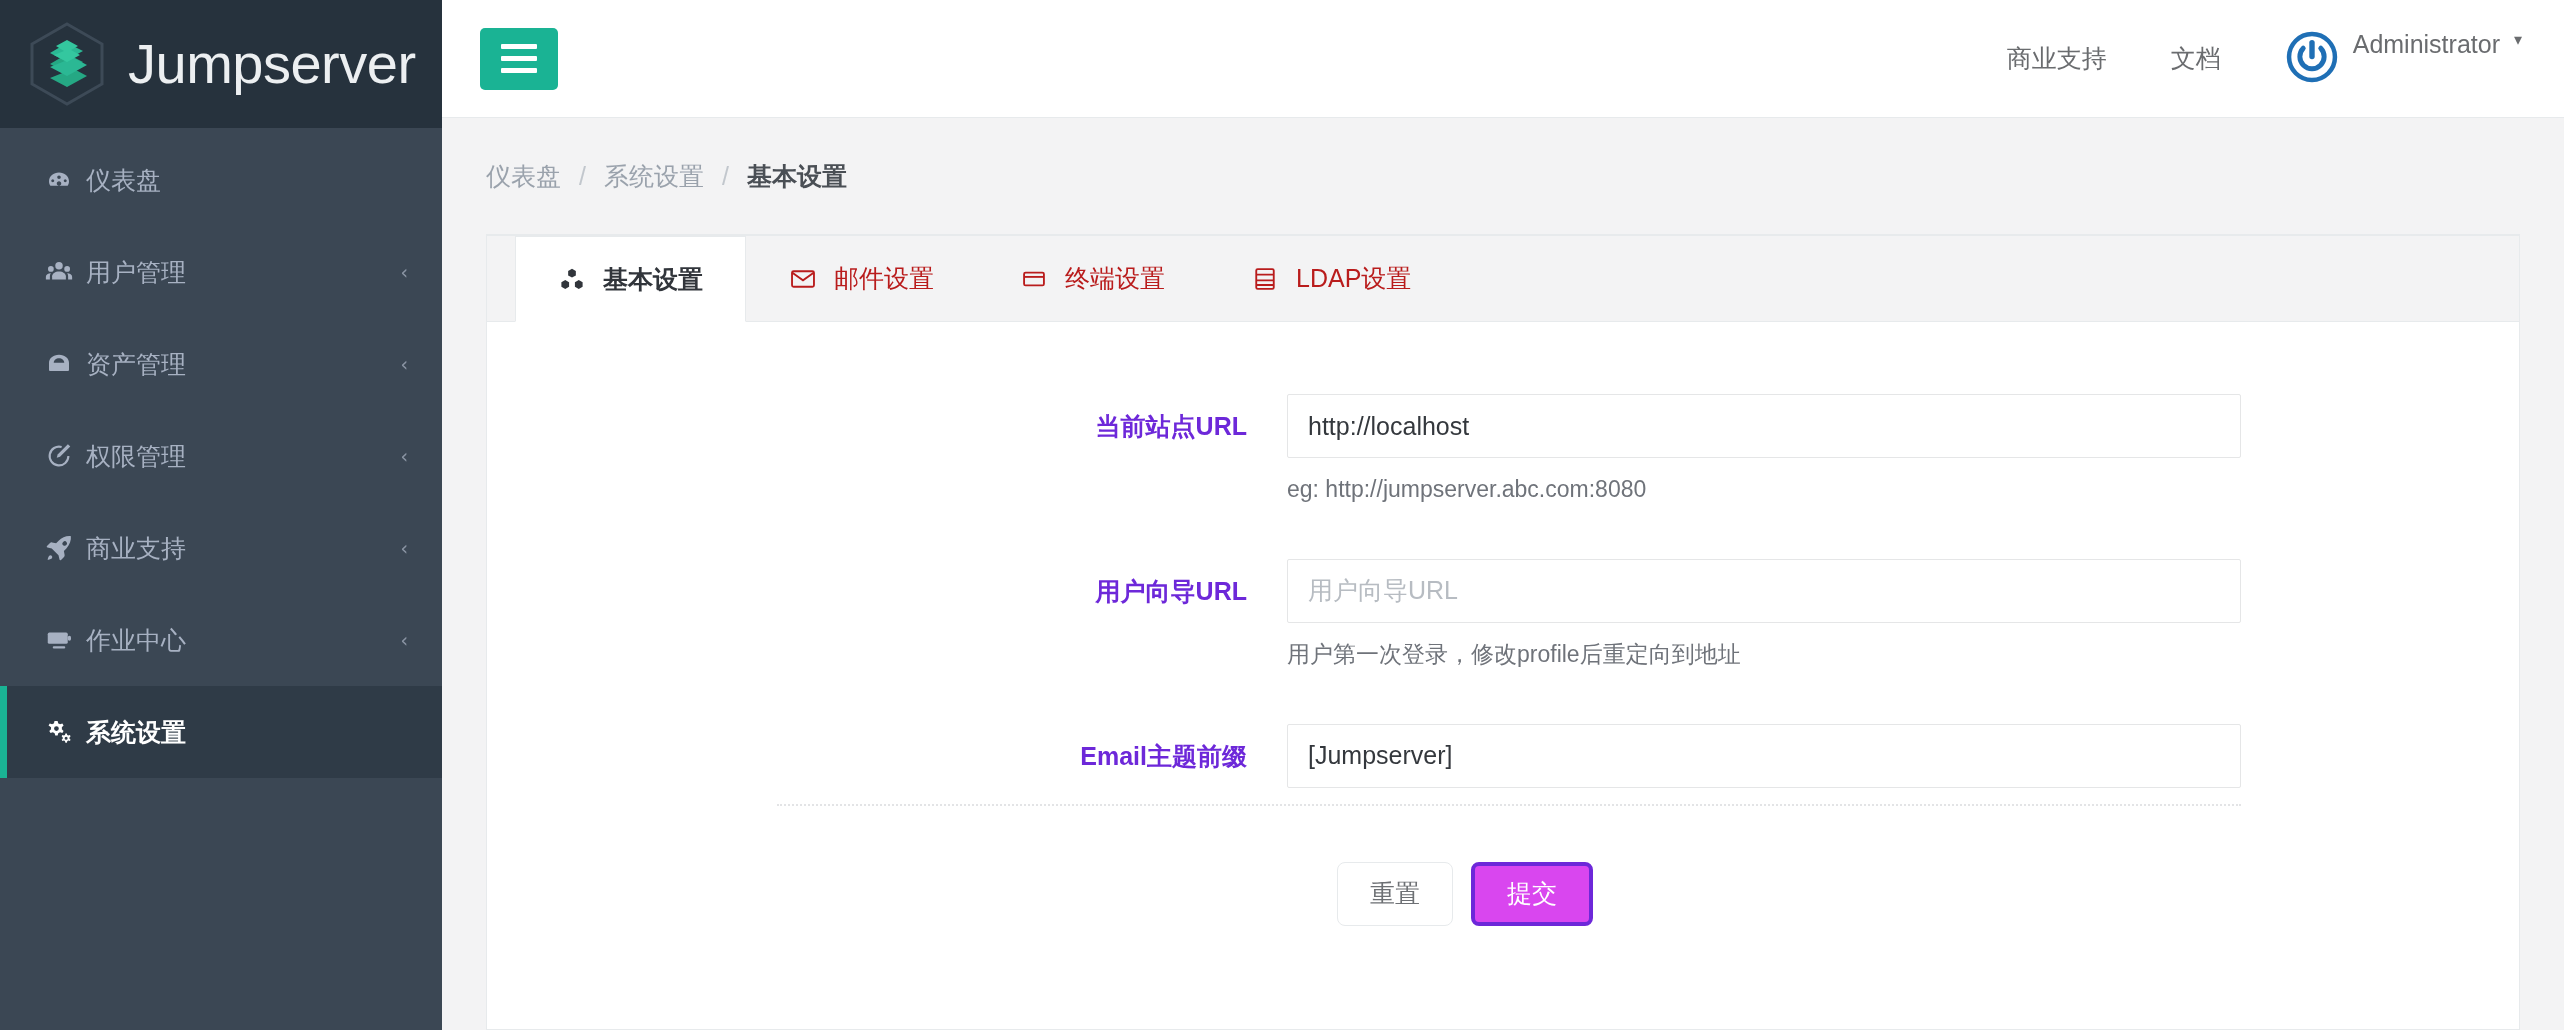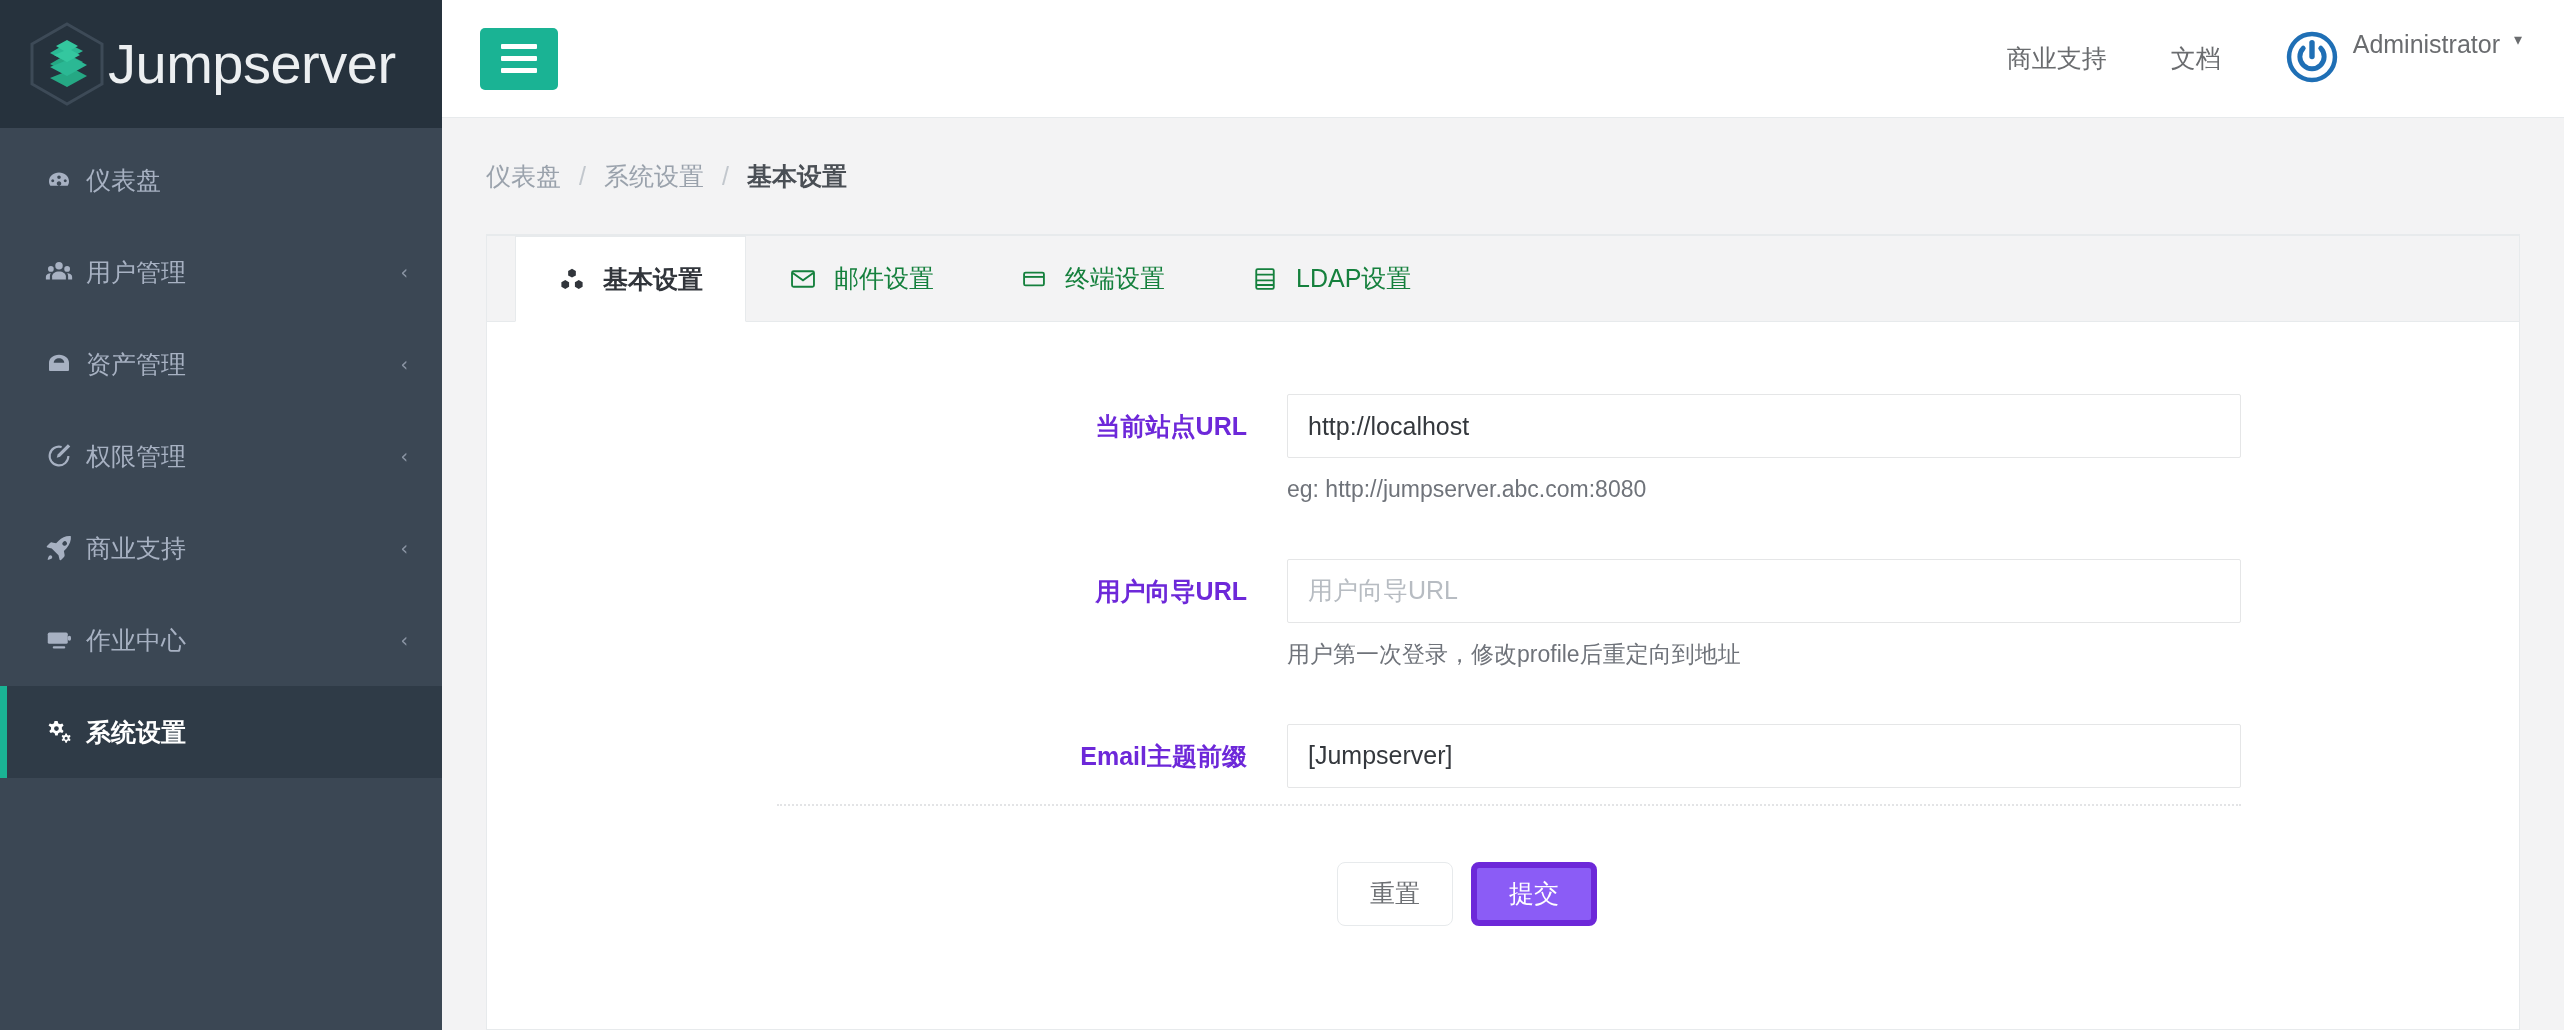--- a/index.html
+++ b/index.html
@@ -15,21 +15,21 @@
   .sidebar {
     width: 442px; flex: 0 0 442px;
     background: #3b4754;
     display: flex; flex-direction: column;
     position: relative;
   }
   .brand {
     height: 128px; flex: 0 0 128px;
     background: #26323d;
     display: flex; align-items: center;
-    padding-left: 28px; gap: 2px;
+    padding-left: 28px; gap: 22px;
   }
   .brand-logo { width: 78px; height: 86px; flex: 0 0 78px; position: relative; }
   .brand-text {
     color: #eceff1; font-size: 56px; font-weight: 400;
     letter-spacing: -0.5px; line-height: 1;
   }
   .nav { padding-top: 6px; }
   .nav-item {
     height: 92px;
     display: flex; align-items: center;
@@ -100,21 +100,21 @@
   }
   .tabstrip {
     display: flex; align-items: flex-end;
     background: #f3f3f4;
     border-bottom: 1px solid #e7eaec;
     padding-left: 28px;
     height: 86px; flex: 0 0 86px;
   }
   .tab {
     height: 86px; display: flex; align-items: center; gap: 17px;
-    padding: 0 42px; font-size: 25px; color: #15803d; cursor: pointer;
+    padding: 0 42px; font-size: 25px; color: #b91c1c; cursor: pointer;
     border: 1px solid transparent; border-bottom: none;
     white-space: nowrap;
   }
   .tab.active {
     background: #ffffff; color: #31353b; font-weight: bold;
     border-color: #e7eaec; border-bottom: 1px solid #ffffff;
     margin-bottom: -1px;
   }
   .tab .tab-icon { display: flex; align-items: center; }
 
@@ -145,21 +145,21 @@
     margin: 14px 278px 0 290px;
     border-top: 2px dotted #e3e4e6;
   }
   .button-row { display: flex; padding: 56px 0 0 850px; gap: 18px; }
   .btn {
     font-size: 25px; border-radius: 8px; cursor: pointer;
     padding: 0 32px; height: 64px;
     font-family: "Liberation Sans", "DejaVu Sans", sans-serif;
   }
   .btn-default { background: #ffffff; border: 1px solid #e7eaec; color: #6d7074; }
-  .btn-primary { background: #8b5cf6; border: 6px solid #6d28d9; color: #ffffff; }
+  .btn-primary { background: #d946ef; border: 4px solid #6d28d9; color: #ffffff; }
 </style>
 </head>
 <body>
 
 <div class="app">
 
   <aside class="sidebar">
 
     <div class="brand">
       <span class="brand-logo">

